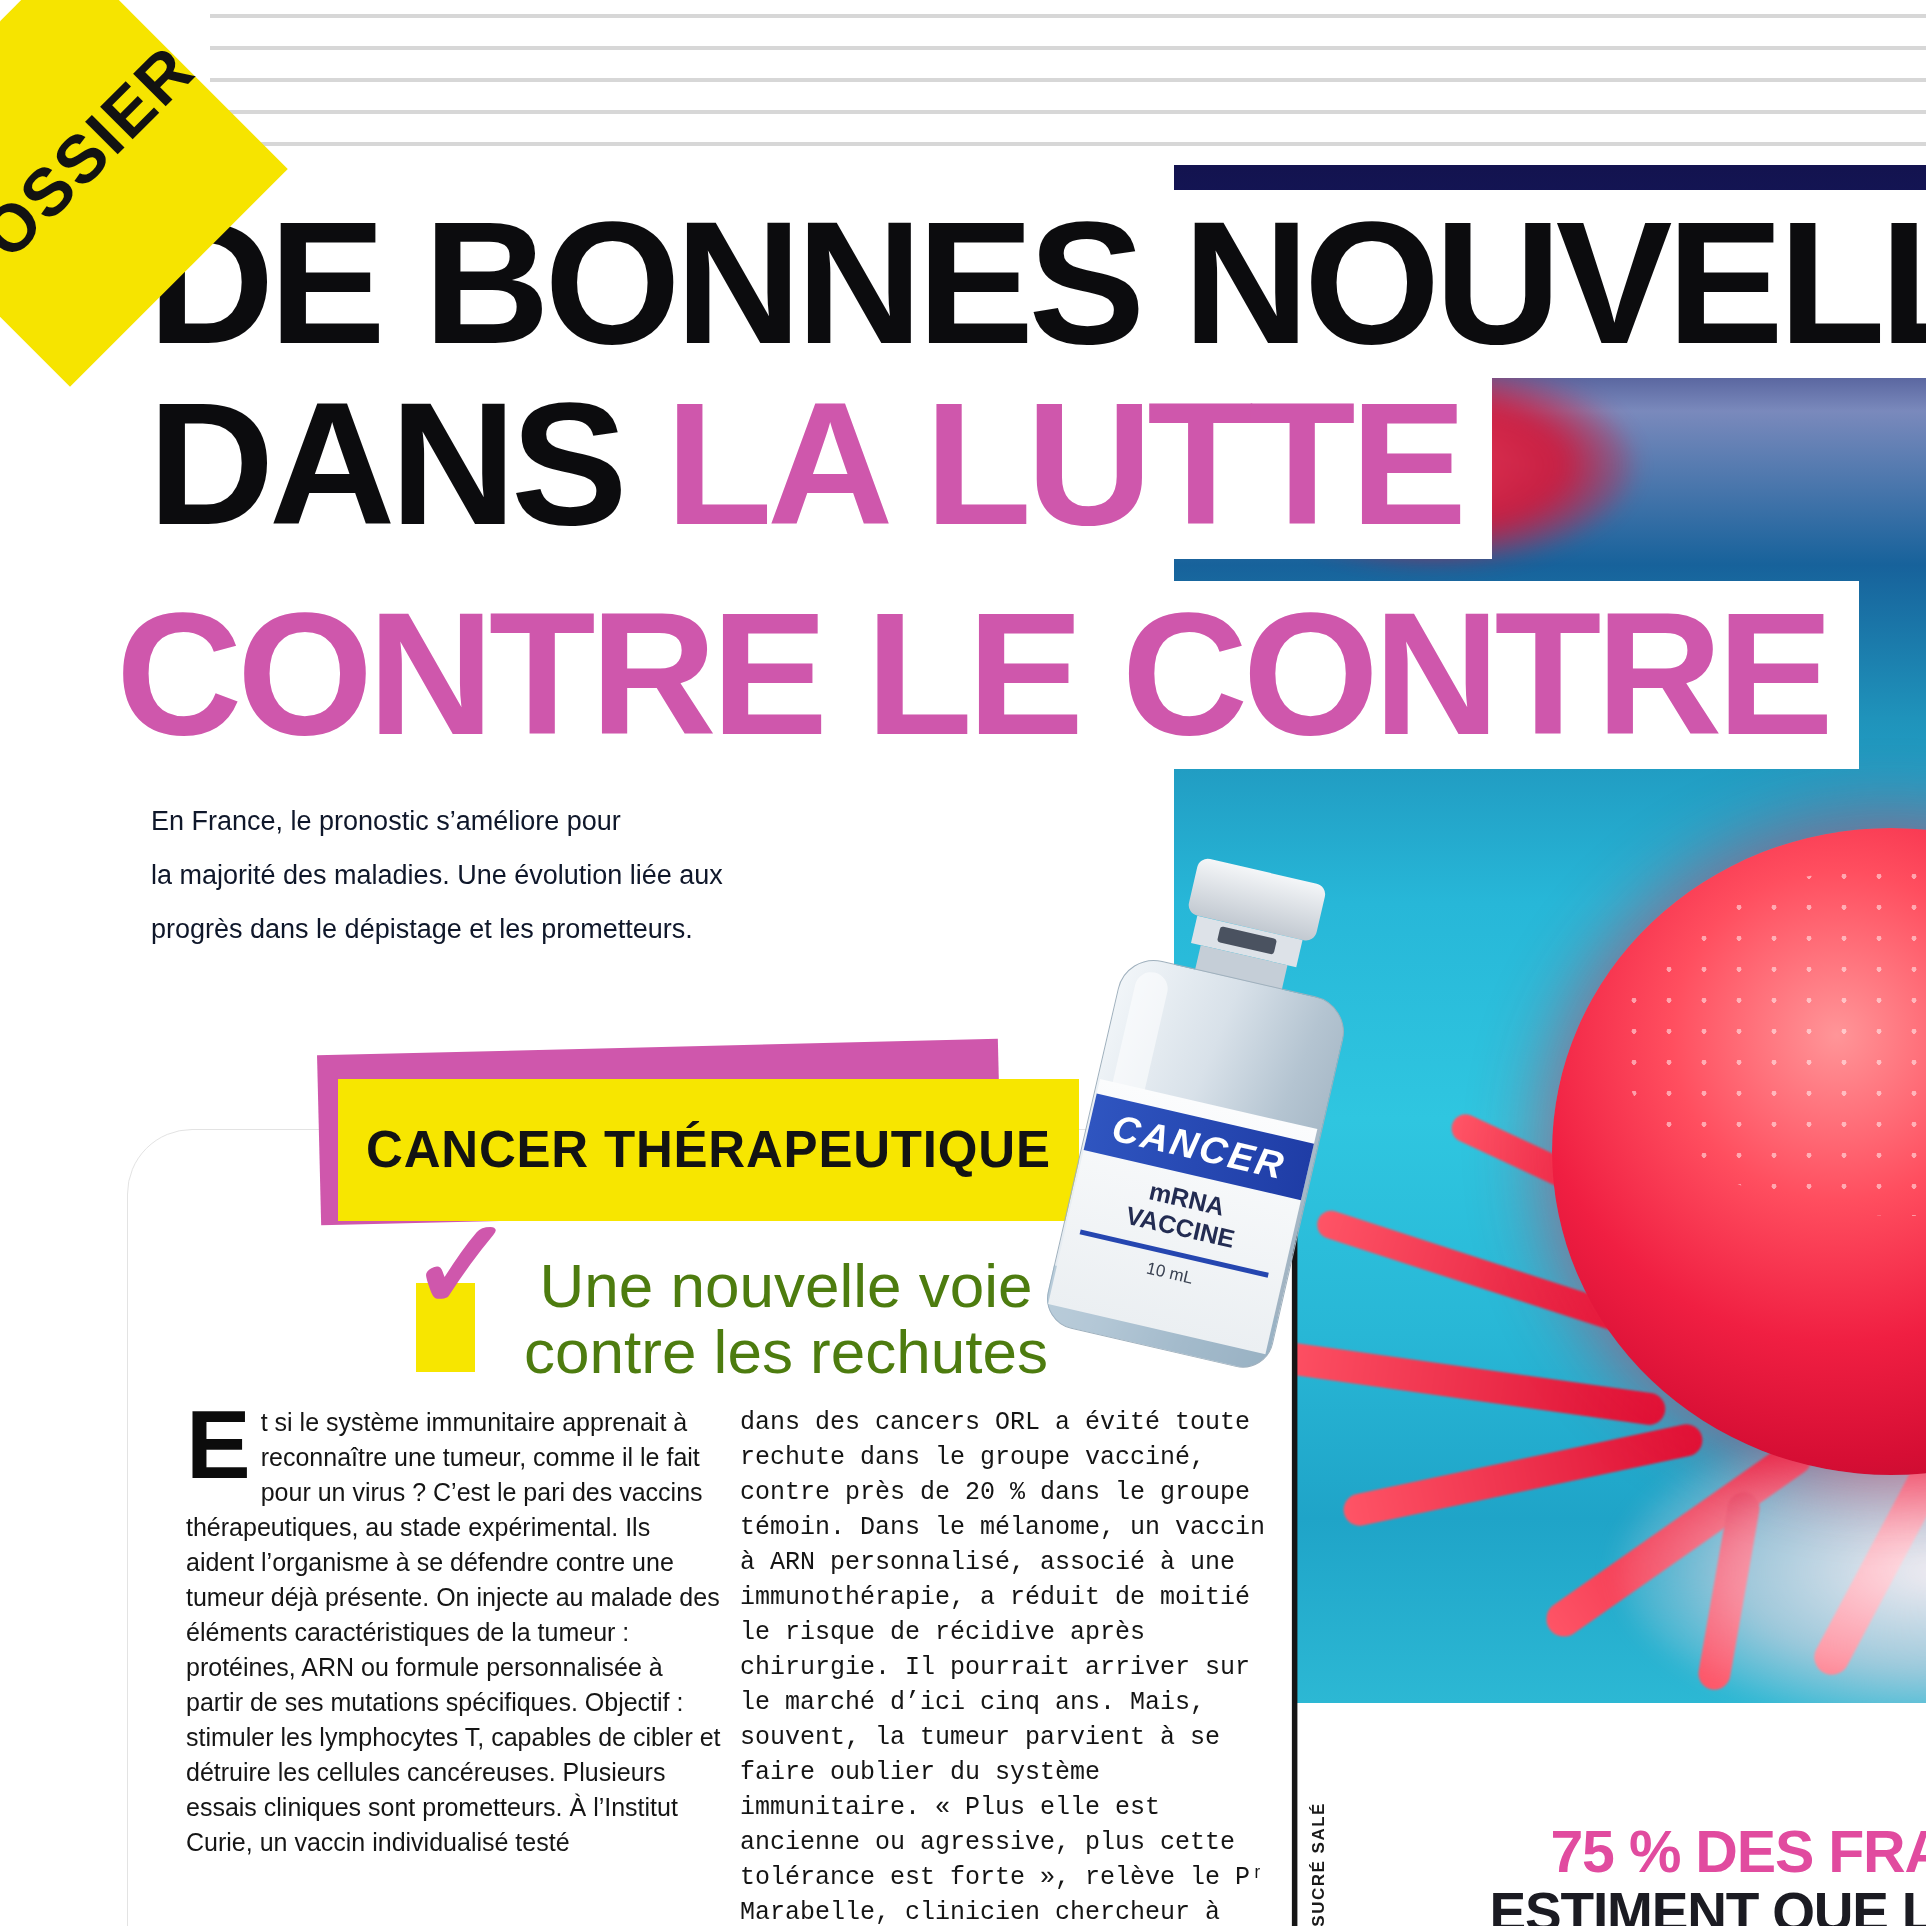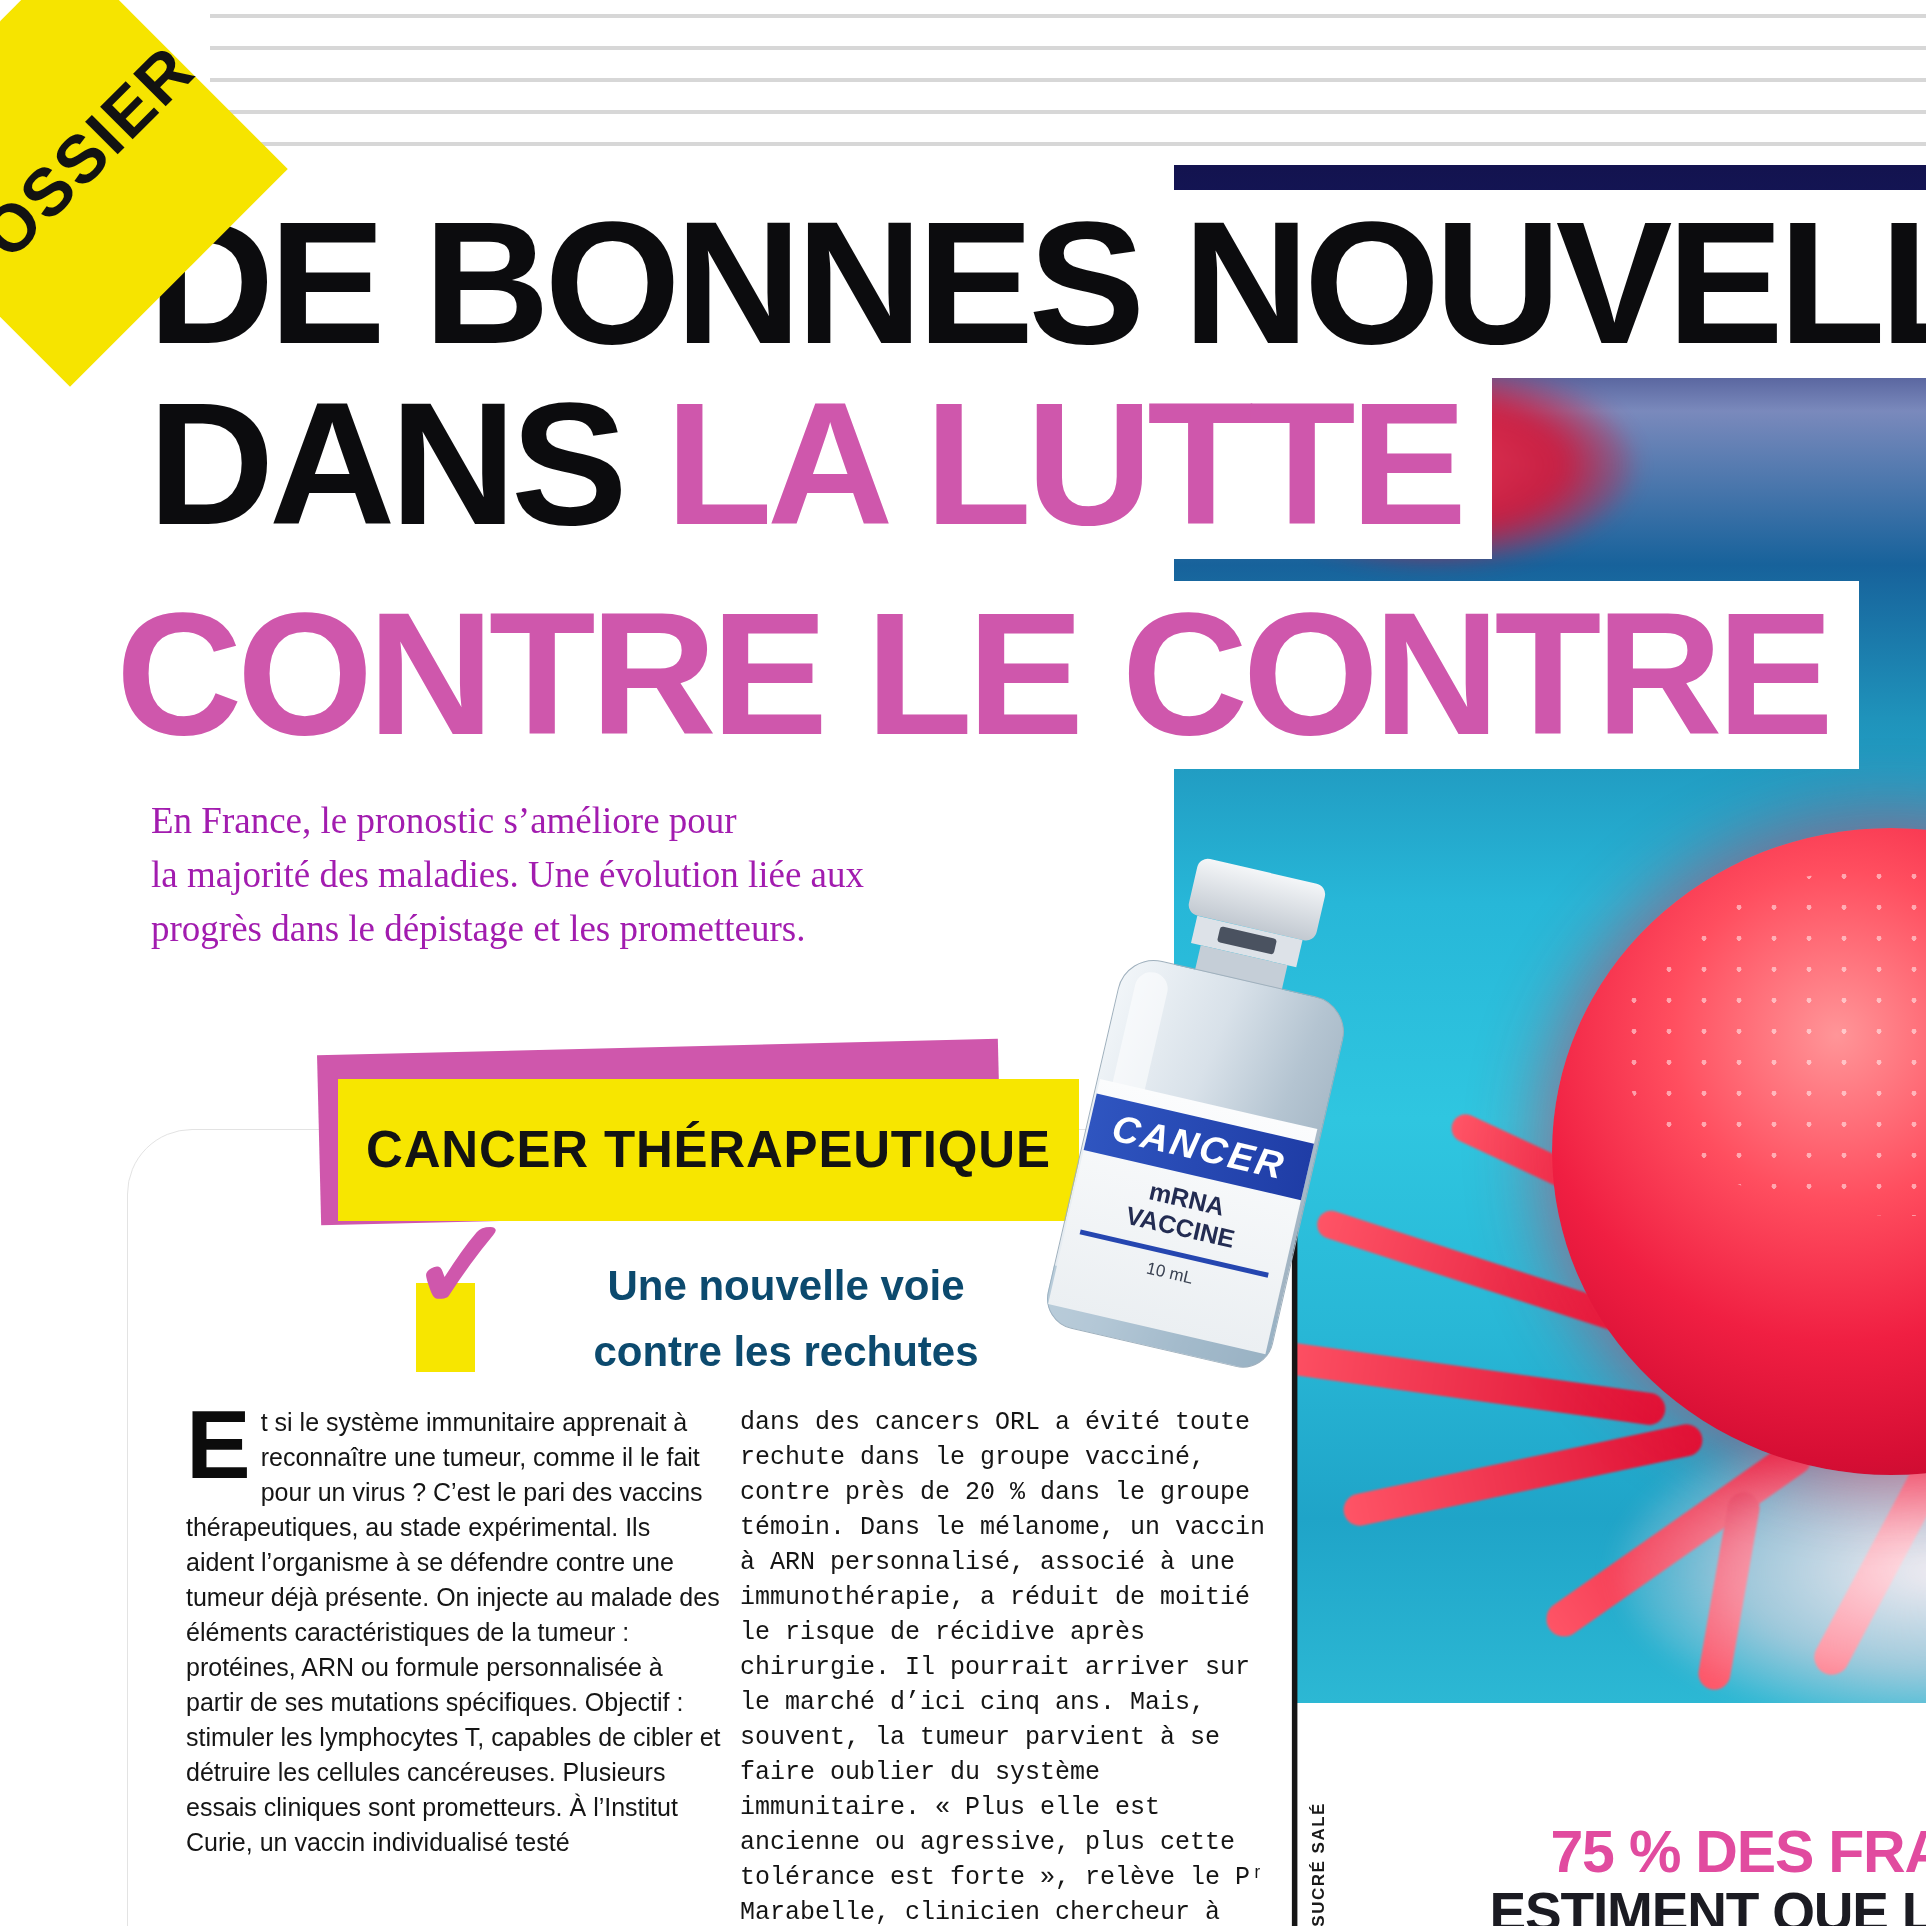--- a/index.html
+++ b/index.html
@@ -31,37 +31,37 @@
          background:radial-gradient(circle at 40% 30%,rgba(255,255,255,.5) 0 2.3px,rgba(255,255,255,0) 2.7px) 0 0/35px 31px repeat;}
   .tent{position:absolute;border-radius:27px;background:linear-gradient(90deg,#ff5466,#dd0e33);filter:blur(0.8px);}
 
   
   .hl{position:absolute;z-index:5;font-weight:700;font-size:175px;line-height:1;letter-spacing:-5.4px;
       color:#0c0c0e;white-space:nowrap;}
   .hl .bg{background:#ffffff;display:inline-block;padding:5.4px 31px 7.7px 0;}
   .pink{color:#cf57ac;}
 
   
-  .intro{position:absolute;left:151px;top:794px;z-index:5;font-size:37px;line-height:54px;color:#a21caf;font-family:Liberation Serif, serif;}
+  .intro{position:absolute;left:151px;top:794px;z-index:5;font-size:27px;line-height:54px;color:#0f172a;}
 
   
   .card{position:absolute;left:127px;top:1129px;width:1163px;height:1009px;background:#ffffff;
         border:1.2px solid #e3e3e3;border-radius:65px;z-index:3;box-shadow:8.5px 10.8px 0 -3.1px #161616;}
 
   
   .kicker-slab{position:absolute;left:319px;top:1047px;width:681px;height:170px;background:#cf57ac;
         transform:rotate(-1.4deg);z-index:4;}
   .kicker{position:absolute;left:338px;top:1079px;height:142px;line-height:142px;background:#f7e600;
         padding:0 28px;z-index:5;font-weight:700;font-size:51px;letter-spacing:0.8px;color:#131313;white-space:nowrap;}
 
   
   .check-sq{position:absolute;left:416px;top:1283px;width:59px;height:89px;background:#f7e600;z-index:4;}
   .check{position:absolute;left:409px;top:1202px;z-index:5;font-size:127px;font-weight:700;color:#cf57ac;line-height:1;}
   .subhead{position:absolute;left:443px;top:1253px;width:686px;text-align:center;z-index:5;
-        font-weight:700;font-size:42px;line-height:66px;color:#0c4a6e;}
+        font-weight:400;font-size:62px;line-height:66px;color:#4d7c0f;}
 
   
   .col{position:absolute;z-index:5;font-size:25px;line-height:35px;color:#151515;text-align:left;}
   .col1{left:186px;top:1405px;width:539px;}
   .col2{left:740px;top:1405px;width:535px;font-family:Liberation Mono, monospace;}
   .dropcap{float:left;font-weight:700;font-size:97px;line-height:71px;padding:3.9px 10px 0 0;color:#0c0c0c;}
 
   
   .credit{position:absolute;z-index:6;font-weight:700;font-size:17px;letter-spacing:1.5px;color:#1a1a1a;
         transform:rotate(-90deg);transform-origin:0 0;white-space:nowrap;}

